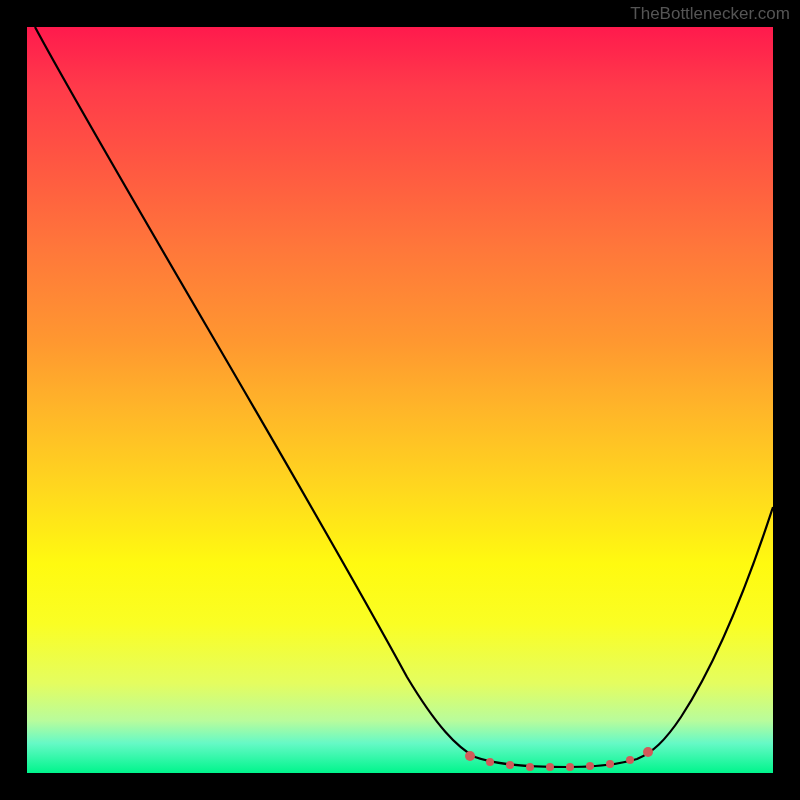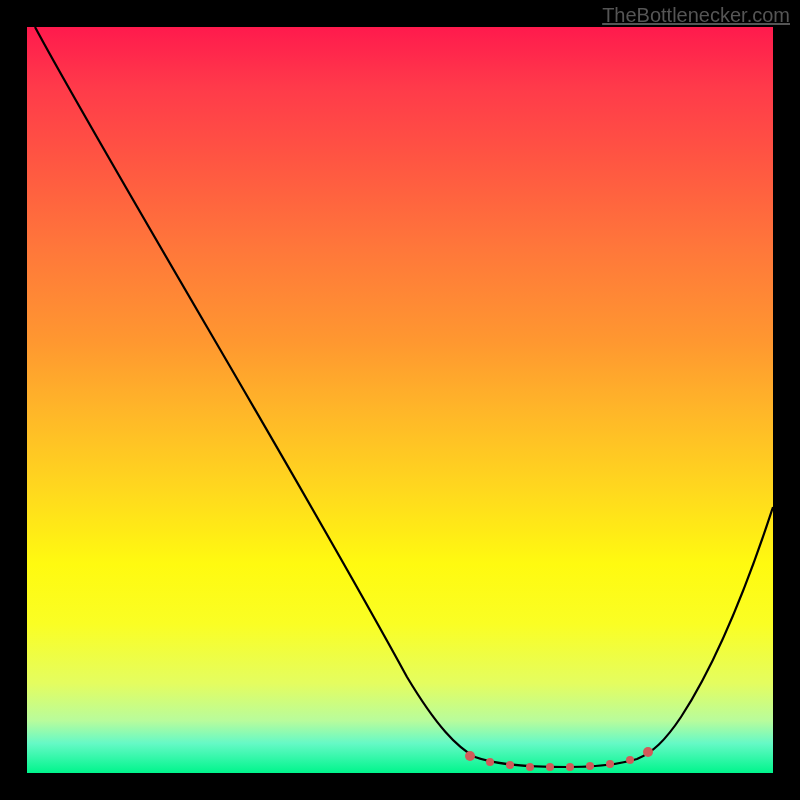--- a/index.html
+++ b/index.html
@@ -12,24 +12,23 @@
     height: 800px;
     background: #000;
     position: relative;
     font-family: Arial, sans-serif;
   }
   .watermark {
     position: absolute;
     top: 4px;
     right: 10px;
     color: #555;
-    font-size: 20px;
+    font-size: 17px;
     font-weight: 500;
     z-index: 10;
-    text-decoration: underline;
   }
   .chart-area {
     position: absolute;
     left: 27px;
     top: 27px;
     width: 746px;
     height: 746px;
     overflow: hidden;
   }
   .gradient-bg {

